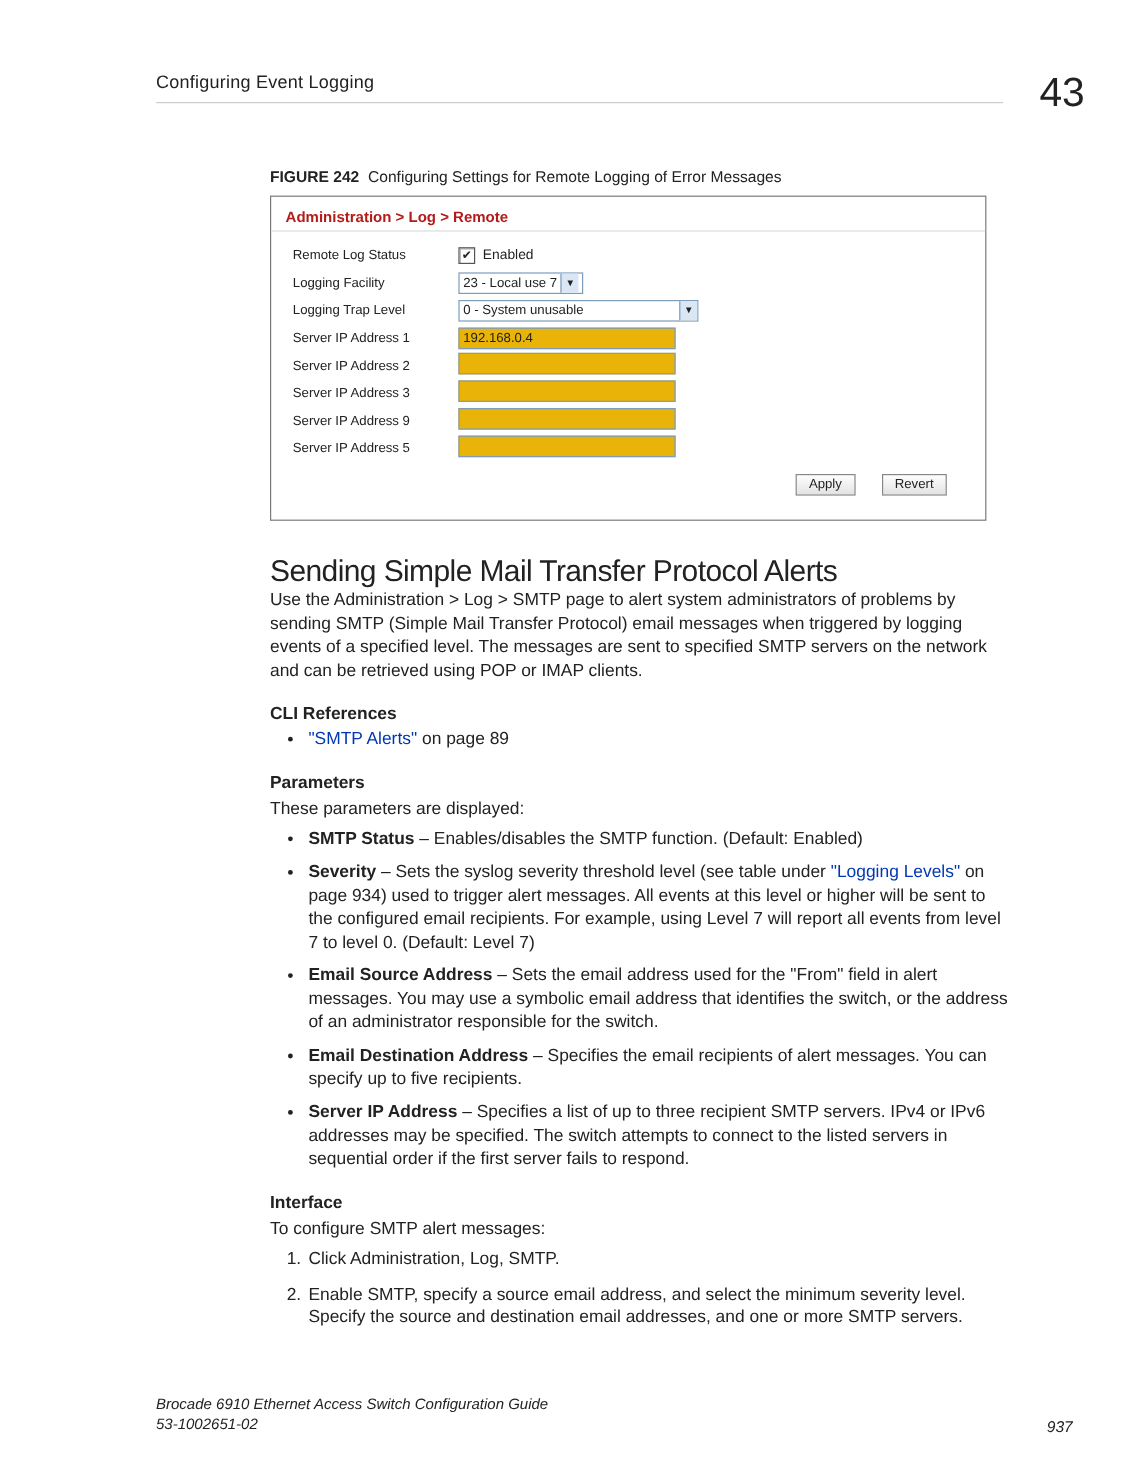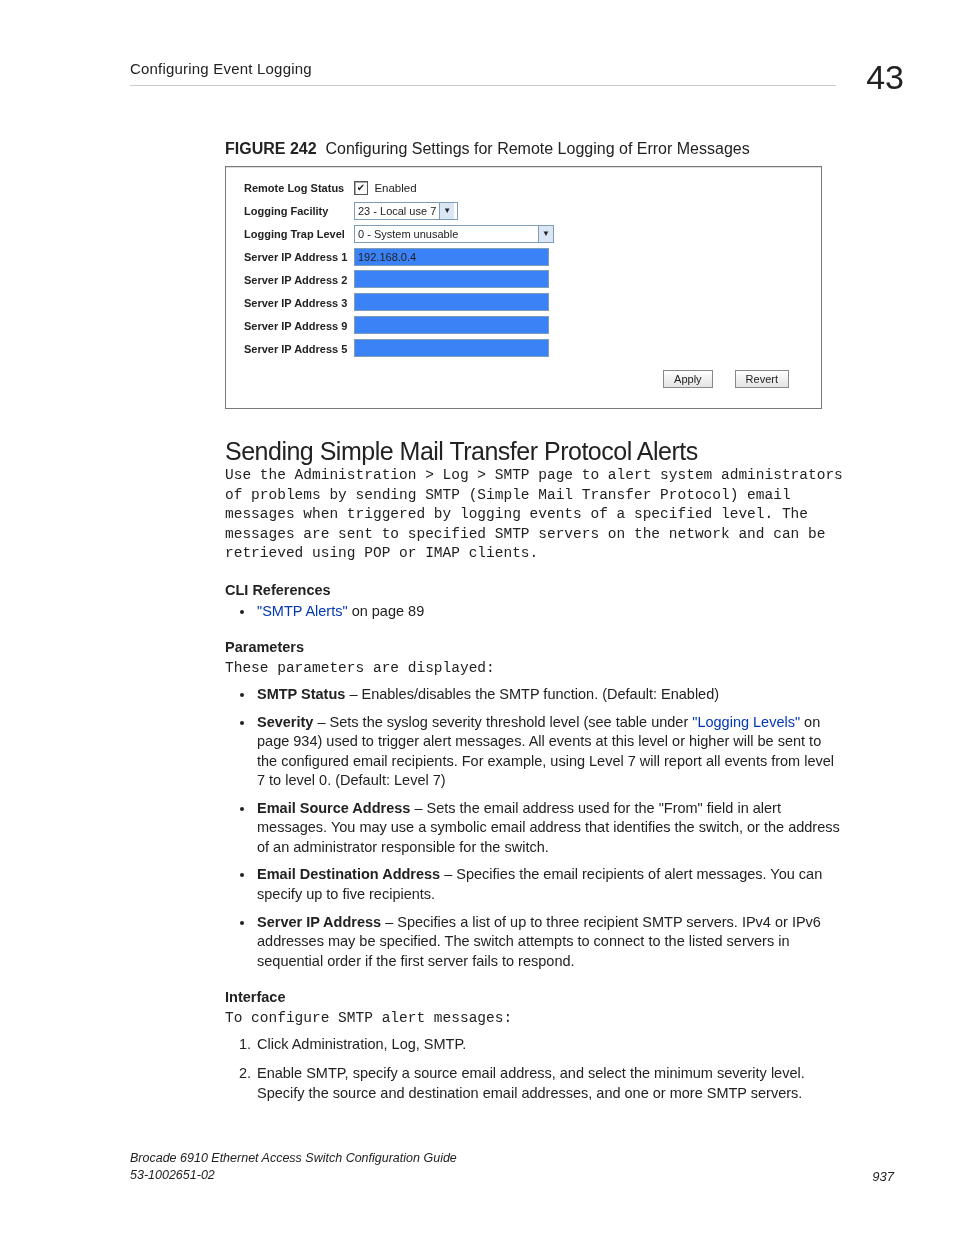--- a/index.html
+++ b/index.html
@@ -49,21 +49,21 @@
     font-weight: 400;
     font-family: Arial, Helvetica, sans-serif;
     line-height: 1;
   }
   .content {
     margin-left: 225px;
     margin-right: 110px;
     margin-top: 80px;
   }
   .figure-caption {
-    font-size: 16px;
+    font-size: 13px;
     margin-bottom: 8px;
   }
   .figure-caption b { font-weight: bold; }
 
   
   .formbox {
     border: 1px solid #7a7a7a;
     width: 595px;
     font-family: Arial, Helvetica, sans-serif;
   }
@@ -77,22 +77,22 @@
     border-top: 1px solid #ddd;
     padding: 8px 18px 12px 18px;
     font-size: 11.5px;
   }
   .frow {
     display: flex;
     align-items: center;
     height: 23px;
   }
   .frow .flabel {
-    width: 110px;
-    font-weight: bold;
+    width: 138px;
+    font-weight: normal;
     font-size: 11px;
   }
   .frow .fctrl {
     flex: 1;
   }
   .cbx {
     width: 12px; height: 12px;
     border: 1px solid #555;
     display: inline-flex;
     align-items: center; justify-content: center;
@@ -116,25 +116,25 @@
     width: 14px;
     height: 100%;
     display: inline-flex;
     align-items: center; justify-content: center;
     font-size: 8px;
     margin-left: 3px;
   }
   .txt {
     border: 1px solid #7e9db9;
     height: 18px;
-    width: 195px;
+    width: 181px;
     font-size: 11px;
     padding: 0 3px;
     box-sizing: border-box;
-    background: #3b82f6;
+    background: #eab308;
     display: inline-flex;
     align-items: center;
   }
   .fbtns {
     display: flex;
     justify-content: flex-end;
     gap: 22px;
     padding: 10px 14px 8px 0;
   }
   .btn {
@@ -150,21 +150,20 @@
     font-size: 25px;
     font-weight: 500;
     margin-top: 28px;
     margin-bottom: 0;
     font-stretch: condensed;
     letter-spacing: -0.5px;
   }
   .para {
     line-height: 1.35;
     margin-bottom: 14px;
-    font-family: Liberation Mono, monospace;
   }
   .para a, .bullets a { color: var(--link-color); text-decoration: none; }
   .subhead {
     font-weight: bold;
     margin-top: 18px;
     margin-bottom: 4px;
   }
   .bullets {
     list-style: disc;
     padding-left: 30px;
@@ -179,21 +178,21 @@
     padding-left: 30px;
     margin: 6px 0 0 0;
   }
   .numlist li {
     margin-bottom: 10px;
     line-height: 1.35;
     padding-left: 2px;
   }
   .footer {
     position: absolute;
-    bottom: 51px;
+    bottom: 39px;
     left: var(--margin-lr);
     right: 60px;
     display: flex;
     justify-content: space-between;
     align-items: flex-end;
     font-style: italic;
     font-size: 12.5px;
   }
   .footer .docid { line-height: 1.35; }
   .footer .pageno { font-size: 13px; }
@@ -208,20 +207,21 @@
     <div class="runhead-right">43</div>
   </div>
 
   <div class="content">
 
     <div class="figure-caption">
       <b>FIGURE 242</b>&nbsp;&nbsp;<span>Configuring Settings for Remote Logging of Error Messages</span>
     </div>
 
     <div class="formbox">
+      <div class="breadcrumb">Administration &gt; Log &gt; Remote</div>
       <div class="formrows">
         <div class="frow">
           <div class="flabel">Remote Log Status</div>
           <div class="fctrl">
             <span class="cbx">✔</span>
             &nbsp;<span>Enabled</span>
           </div>
         </div>
         <div class="frow">
           <div class="flabel">Logging Facility</div>

